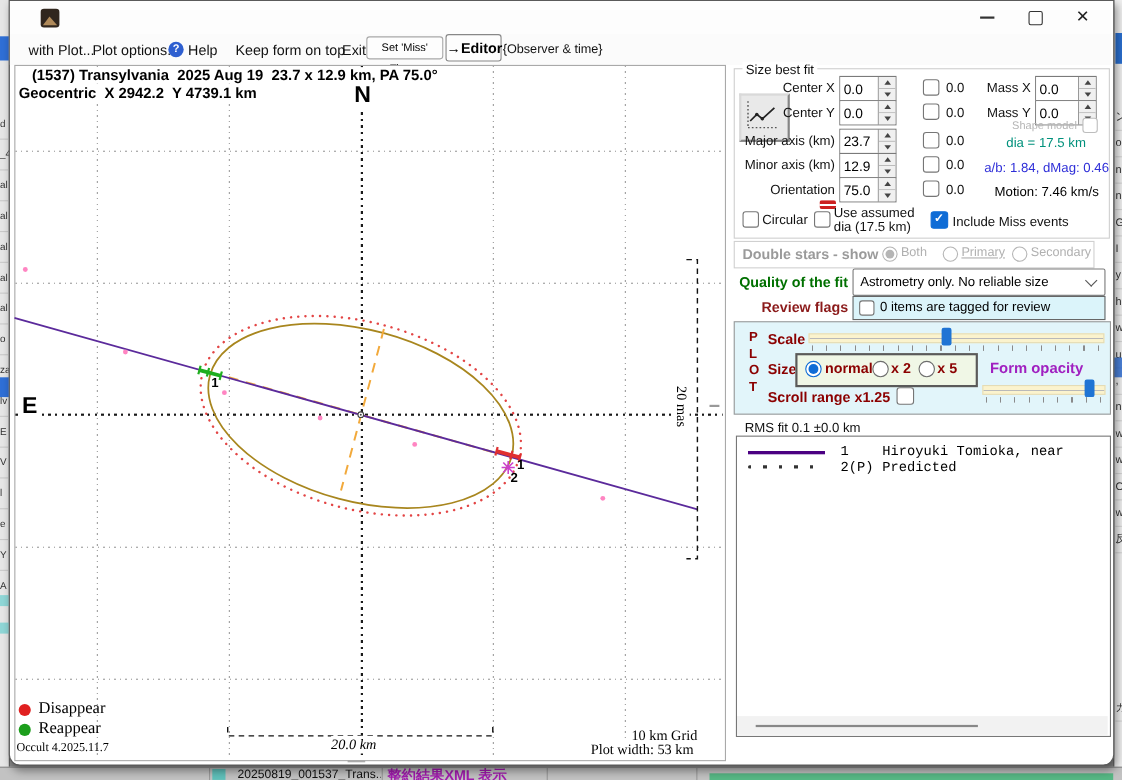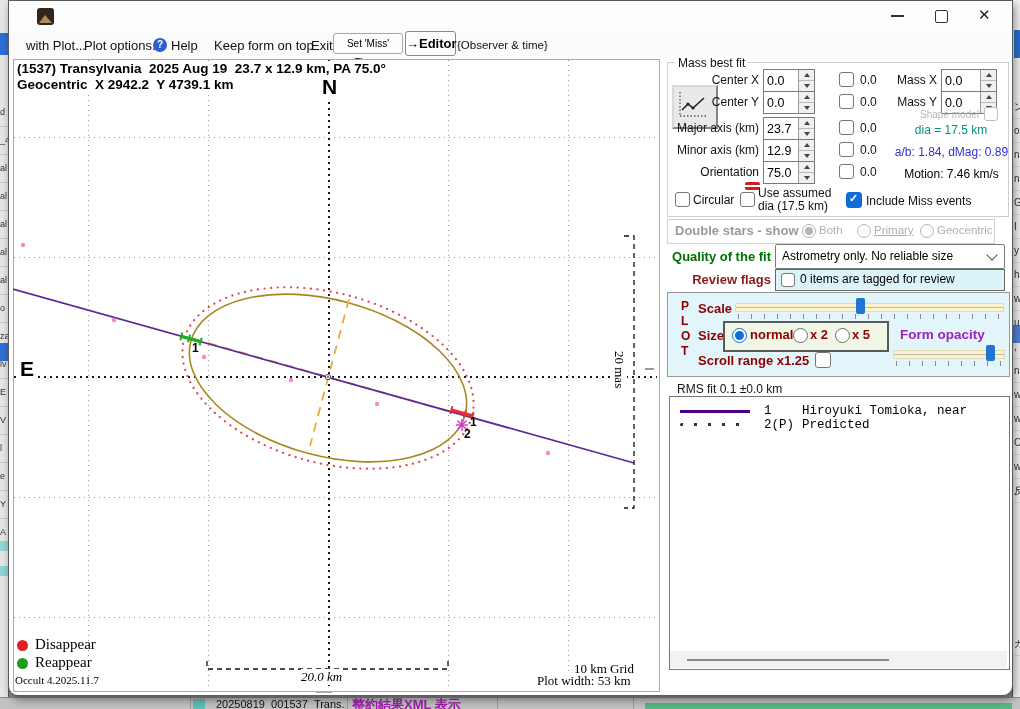--- a/index.html
+++ b/index.html
@@ -190,41 +190,41 @@
           <circle cx="10" cy="186" r="2.2"></circle>
       </g>
       <g>
         <circle cx="315" cy="318" r="2.6" fill="#fff" stroke="#444" stroke-width="1"></circle>
         <circle cx="315" cy="318" r="0.9" fill="#444"></circle>
       </g>
       <polyline points="611,177 621,177 621,449 611,449" fill="none" stroke="#111" stroke-width="1.3" stroke-dasharray="5 4"></polyline>
       <polyline points="194,602 194,610 435,610 435,602" fill="none" stroke="#111" stroke-width="1.3" stroke-dasharray="5 4"></polyline>
     </svg>
 
-    <div class="abs ptitle" style="left:8px;top:60px;">(1537) Transylvania  2025 Aug 19  23.7 x 12.9 km, PA 75.0°</div>
+    <div class="abs ptitle" style="left:20px;top:60px;">(1537) Transylvania  2025 Aug 19  23.7 x 12.9 km, PA 75.0°</div>
     <div class="abs ptitle" style="left:8px;top:76px;">Geocentric  X 2942.2  Y 4739.1 km</div>
     <div class="abs" style="left:313px;top:74px;font-weight:bold;font-size:21px;background:#fff;">N</div>
     <div class="abs" style="left:9px;top:356px;font-weight:bold;font-size:21px;background:#fff;padding:0 2px;">E</div>
     <div class="abs serif" style="left:602px;top:350px;font-size:13px;writing-mode:vertical-rl;background:#fff;">20 mas</div>
     <div class="abs serif" style="left:292px;top:668px;font-size:13px;font-style:italic;background:#fff;">20.0 km</div>
     <div class="abs serif" style="left:565px;top:660px;font-size:13px;background:#fff;">10 km Grid</div>
     <div class="abs serif" style="left:528px;top:672px;font-size:13px;background:#fff;">Plot width: 53 km</div>
     <div class="abs" style="left:183px;top:340px;font-size:12px;font-weight:bold;">1</div>
     <div class="abs" style="left:461px;top:414px;font-size:12px;font-weight:bold;">1</div>
     <div class="abs" style="left:455px;top:426px;font-size:12px;font-weight:bold;">2</div>
     <div class="abs" style="left:8px;top:639px;width:11px;height:11px;border-radius:50%;background:#e02020;"></div>
     <div class="abs serif" style="left:26px;top:635px;font-size:15px;">Disappear</div>
     <div class="abs" style="left:8px;top:657px;width:11px;height:11px;border-radius:50%;background:#1c9e1c;"></div>
     <div class="abs serif" style="left:26px;top:653px;font-size:15px;">Reappear</div>
     <div class="abs serif" style="left:6px;top:673px;font-size:11px;">Occult 4.2025.11.7</div>
     <div class="abs" style="left:636px;top:367px;width:9px;height:2px;background:#999;"></div>
     <div class="abs" style="left:307px;top:690px;width:16px;height:2px;background:#aaa;"></div>
 
     <div class="abs grpbox" style="left:658px;top:61px;width:340px;height:153px;"></div>
-    <div class="abs lab" style="left:666px;top:55px;background:#fff;padding:0 3px;">Mass best fit</div>
+    <div class="abs lab" style="left:666px;top:55px;background:#fff;padding:0 3px;">Size best fit</div>
     <div class="abs" style="left:663px;top:84px;width:42px;height:40px;background:#e9e9e9;border:2px outset #d9d9d9;">
       <svg width="34" height="30" style="margin:3px 0 0 2px;">
         <line x1="4" y1="2" x2="4" y2="26" stroke="#555" stroke-width="1.3" stroke-dasharray="1.5 2"></line>
         <line x1="4" y1="26" x2="31" y2="26" stroke="#555" stroke-width="1.3" stroke-dasharray="1.5 2"></line>
         <polyline points="6,20 12,14 17,18 28,8" fill="none" stroke="#222" stroke-width="1.6"></polyline>
         <circle cx="12" cy="14" r="1.6" fill="#222"></circle>
           <circle cx="17" cy="18" r="1.6" fill="#222"></circle>
       </svg>
     </div>
 
@@ -284,21 +284,21 @@
     <div class="abs rlab" style="left:655px;top:142px;width:95px;">Minor axis (km)</div>
     <div class="abs spin" style="left:754px;top:138px;width:50px;height:21px;">
       <input value="12.9" style="">
         <div class="spbtns">
           <div class="tri-up"></div>
           <div class="tri-dn"></div>
         </div>
     </div>
     <div class="abs cb" style="left:830px;top:141px;"></div>
     <div class="abs lab" style="left:851px;top:142px;">0.0</div>
-    <div class="abs" style="left:880px;top:144px;width:125px;text-align:center;font-size:12px;color:#2f2fd8;">a/b: 1.84, dMag: 0.89</div>
+    <div class="abs" style="left:880px;top:144px;width:125px;text-align:center;font-size:12px;color:#2f2fd8;">a/b: 1.84, dMag: 0.46</div>
 
     <div class="abs rlab" style="left:655px;top:164px;width:95px;">Orientation</div>
     <div class="abs spin" style="left:754px;top:160px;width:50px;height:21px;">
       <input value="75.0" style="">
         <div class="spbtns">
           <div class="tri-up"></div>
           <div class="tri-dn"></div>
         </div>
     </div>
     <div class="abs cb" style="left:830px;top:163px;"></div>
@@ -315,21 +315,21 @@
     <div class="abs cb checked" style="left:837px;top:191px;width:14px;height:14px;"></div>
     <div class="abs lab" style="left:857px;top:193px;">Include Miss events</div>
 
     <div class="abs" style="left:658px;top:218px;width:326px;height:23px;border:1px solid #d0d0d0;"></div>
     <div class="abs" style="left:666px;top:222px;font-size:13px;font-weight:bold;color:#9a9a9a;">Double stars - show</div>
     <div class="abs radio grey sel" style="left:793px;top:223px;"></div>
     <div class="abs" style="left:810px;top:223px;font-size:11.5px;color:#b0b0b0;">Both</div>
     <div class="abs radio grey" style="left:848px;top:223px;"></div>
     <div class="abs" style="left:865px;top:223px;font-size:11.5px;color:#b0b0b0;text-decoration:underline;">Primary</div>
     <div class="abs radio grey" style="left:911px;top:223px;"></div>
-    <div class="abs" style="left:928px;top:223px;font-size:11.5px;color:#b0b0b0;">Geocentric</div>
+    <div class="abs" style="left:928px;top:223px;font-size:11.5px;color:#b0b0b0;">Secondary</div>
 
     <div class="abs" style="left:656px;top:248px;width:106px;text-align:right;font-size:13px;font-weight:bold;color:#007000;">Quality of the fit</div>
     <div class="abs" style="left:766px;top:243px;width:228px;height:23px;border:1px solid #7a7a7a;border-radius:2px;background:#fff;">
       <span style="position:absolute;left:6px;top:4px;font-size:12px;">Astrometry only. No reliable size</span>
       <span style="position:absolute;right:8px;top:6px;width:7px;height:7px;border-right:1.7px solid #555;border-bottom:1.7px solid #555;transform:rotate(45deg);"></span>
     </div>
     <div class="abs" style="left:656px;top:271px;width:106px;text-align:right;font-size:13px;font-weight:bold;color:#8b1a1a;">Review flags</div>
     <div class="abs" style="left:766px;top:268px;width:228px;height:20px;background:#dbf4fa;border:1px solid #666;">
       <span class="cb" style="position:absolute;left:5px;top:3px;width:12px;height:12px;"></span>
       <span style="position:absolute;left:24px;top:2px;font-size:12px;">0 items are tagged for review</span>

